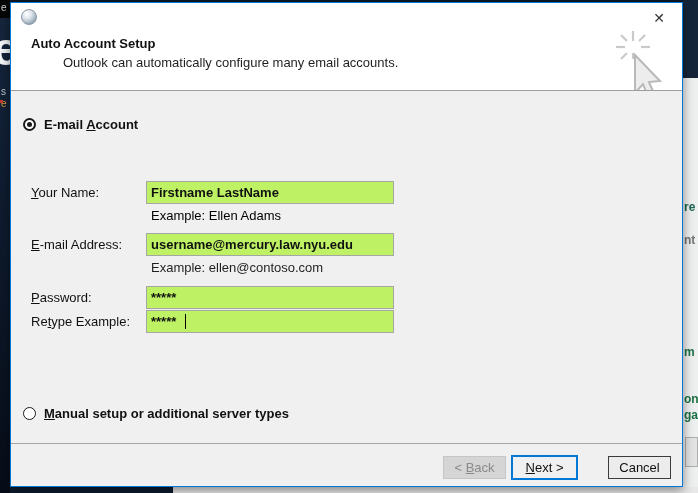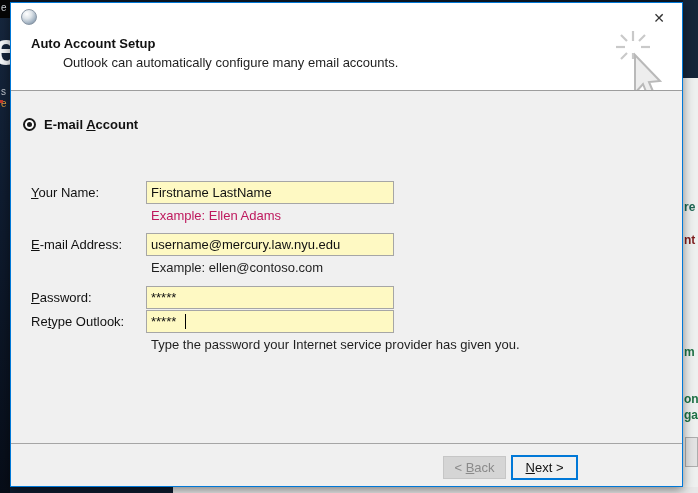--- a/index.html
+++ b/index.html
@@ -13,21 +13,21 @@
   .bg-left-topband { position:absolute; left:0; top:0; width:10px; height:18px; background:#060606; color:#cfd4da; font-size:10px; line-height:16px; padding-left:1px; }
   .bg-left-logo { position:absolute; left:-7px; top:26px; color:#f4f6f8; font-size:46px; font-weight:bold; line-height:46px; }
   .bg-left-frag1 { position:absolute; left:1px; top:86px; color:#c2c8cf; font-size:10px; }
   .bg-left-frag2 { position:absolute; left:1px; top:98px; color:#de9b3e; font-size:10px; }
   .bg-left-frag2::before { content:""; position:absolute; left:-1px; top:2px; width:3px; height:3px; background:#c3392b; }
 
   .bg-right { position:absolute; left:683px; top:0; width:15px; height:493px; background:#eef0ef; overflow:hidden; }
   .bg-right-navy { position:absolute; left:0; top:0; width:15px; height:78px; background:#152539; }
   .rfrag { position:absolute; left:1px; color:#1e7145; font-size:12px; font-weight:bold; white-space:nowrap; }
   .rf-0 { top:200px; color:#1d6653; }
-  .rf-1 { top:233px; color:#7f1d1d; }
+  .rf-1 { top:233px; color:#737373; }
   .rf-2 { top:345px; }
   .rf-3 { top:392px; }
   .rf-4 { top:408px; }
   .bg-right-btn { position:absolute; left:2px; top:437px; width:13px; height:30px; background:#e3e3e3; border:1px solid #adadad; }
 
   .bg-bottom-navy { position:absolute; left:10px; top:487px; width:163px; height:6px; background:#0d1b2e; }
   .bg-bottom-gray { position:absolute; left:173px; top:487px; width:525px; height:6px; background:#e8e8e8; }
 
   
   .dialog { position:absolute; left:10px; top:2px; width:673px; height:485px;
@@ -53,26 +53,26 @@
   .radio-row.r1 { top:26px; }
   .radio-row.r2 { top:315px; }
   .radio { width:13px; height:13px; border:1px solid #1a1a1a; border-radius:50%; background:#fff; position:relative; }
   .radio.checked { border-width:2px; }
   .radio.checked::after { content:""; position:absolute; left:50%; top:50%; width:5px; height:5px;
     margin:-2.5px 0 0 -2.5px; border-radius:50%; background:#1a1a1a; }
   .radio-label { margin-left:8px; font-size:13px; font-weight:bold; color:#111; }
 
   .flabel { position:absolute; left:20px; font-size:13px; color:#111; }
   .input-wrap { position:absolute; left:135px; width:248px; height:23px; }
-  .input-wrap input { width:248px; height:23px; border:1px solid #a6a6a6; background:#fef9c3;
-    font-family:"Liberation Sans", sans-serif; font-size:13px; color:#111; padding:1px 4px; outline:none; }
+  .input-wrap input { width:248px; height:23px; border:1px solid #a6a6a6; background:#bef264;
+    font-family:"Liberation Sans", sans-serif; font-size:13px; color:#111; padding:1px 4px; outline:none;font-weight:bold; }
   .caret { position:absolute; left:39px; top:4px; width:1px; height:15px; background:#000; }
 
   .row-name-l   { top:94px; }  .row-name-i   { top:90px; }
-  .ex1          { position:absolute; left:140px; top:117px; font-size:13px; color:#be185d; }
+  .ex1          { position:absolute; left:140px; top:117px; font-size:13px; color:#000000; }
   .row-email-l  { top:146px; }  .row-email-i  { top:142px;border-radius:6px; }
   .ex2          { position:absolute; left:140px; top:169px; font-size:13px; color:#1f1f1f; }
   .row-pass-l   { top:199px; }  .row-pass-i   { top:195px; }
   .row-rtype-l  { top:223px; }  .row-rtype-i  { top:219px; }
   .hint         { position:absolute; left:140px; top:246px; font-size:13px; color:#1f1f1f; }
 
   .sep2 { position:absolute; left:0; top:440px; width:100%; height:1px; background:#a5a5a5; }
   .btnbar { position:absolute; left:0; top:441px; width:100%; height:42px; background:#f0f0f0; }
   .btn { position:absolute; top:12px; height:23px; font-family:"Liberation Sans", sans-serif;
     font-size:13px; text-align:center; line-height:21px; cursor:pointer; }
@@ -153,31 +153,35 @@
       <div class="input-wrap row-email-i">
         <input type="text" value="username@mercury.law.nyu.edu" style="">
       </div>
       <div class="ex2">Example: ellen@contoso.com</div>
 
       <div class="flabel row-pass-l"><span class="ak">P</span><span>assword:</span></div>
       <div class="input-wrap row-pass-i">
         <input type="text" value="*****" style="">
       </div>
 
-      <div class="flabel row-rtype-l"><span>Re</span><span class="ak">t</span><span>ype Outlook:</span></div>
+      <div class="flabel row-rtype-l"><span>Re</span><span class="ak">t</span><span>ype Example:</span></div>
       <div class="input-wrap row-rtype-i">
         <input type="text" value="*****" style="">
         <div class="caret"></div>
       </div>
 
-      <div class="hint">Type the password your Internet service provider has given you.</div>
 
+      <div class="radio-row r2">
+        <div class="radio"></div>
+        <div class="radio-label"><span class="ak">M</span><span>anual setup or additional server types</span></div>
+      </div>
     </div>
 
     <div class="sep2"></div>
 
     <div class="btnbar">
       <div class="btn btn-back"><span>&lt; </span><span class="ak">B</span><span>ack</span></div>
       <div class="btn btn-next"><span class="ak">N</span><span>ext &gt;</span></div>
+      <div class="btn btn-cancel">Cancel</div>
     </div>
 
   </div>
 </div>
 
 </body></html>

